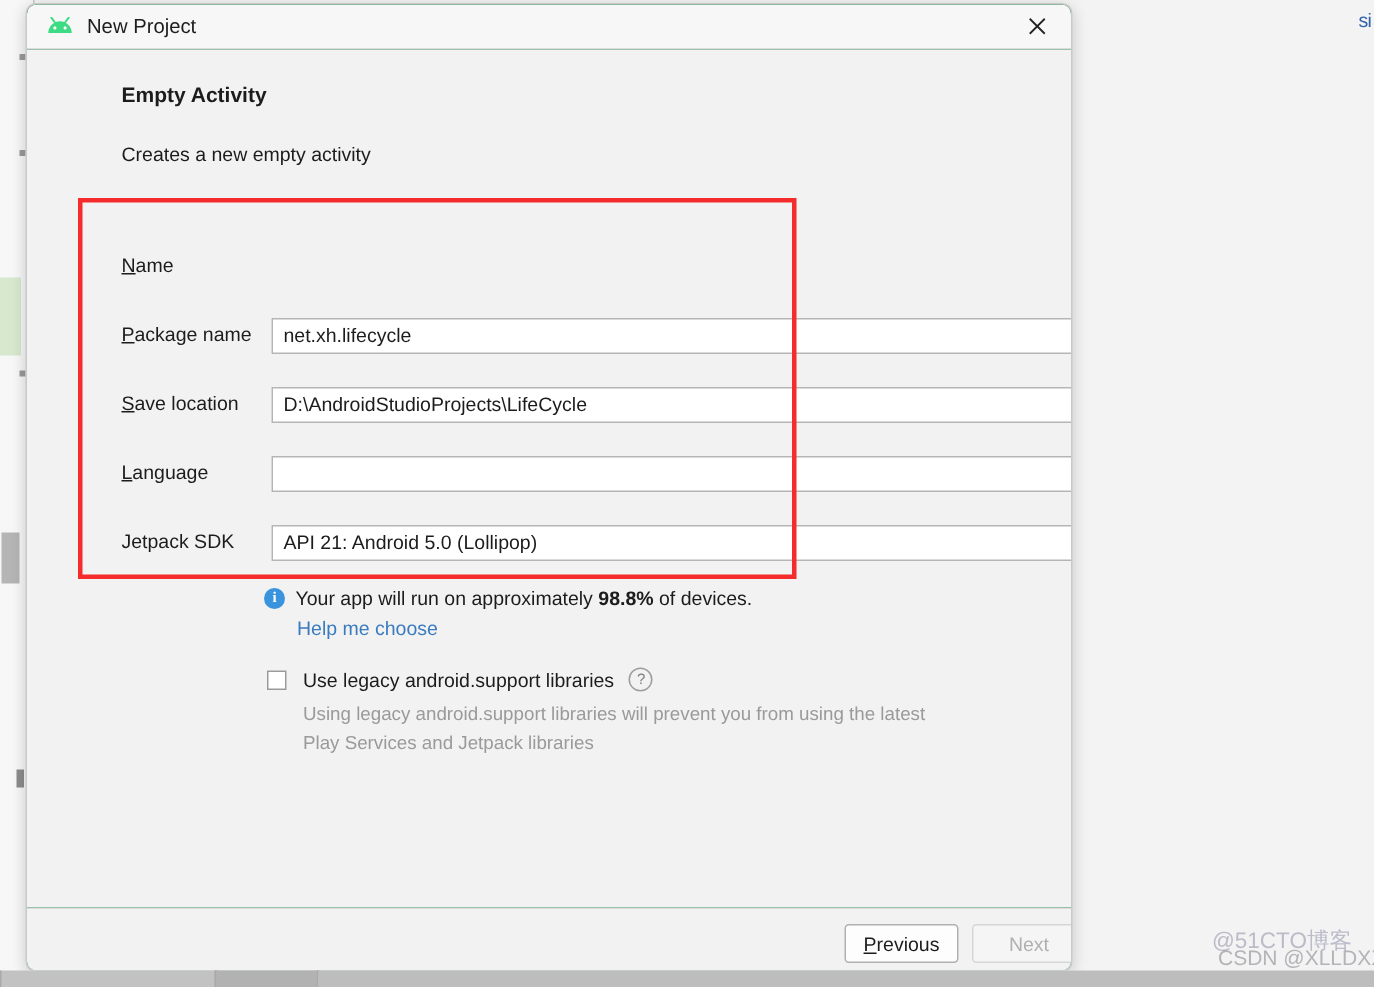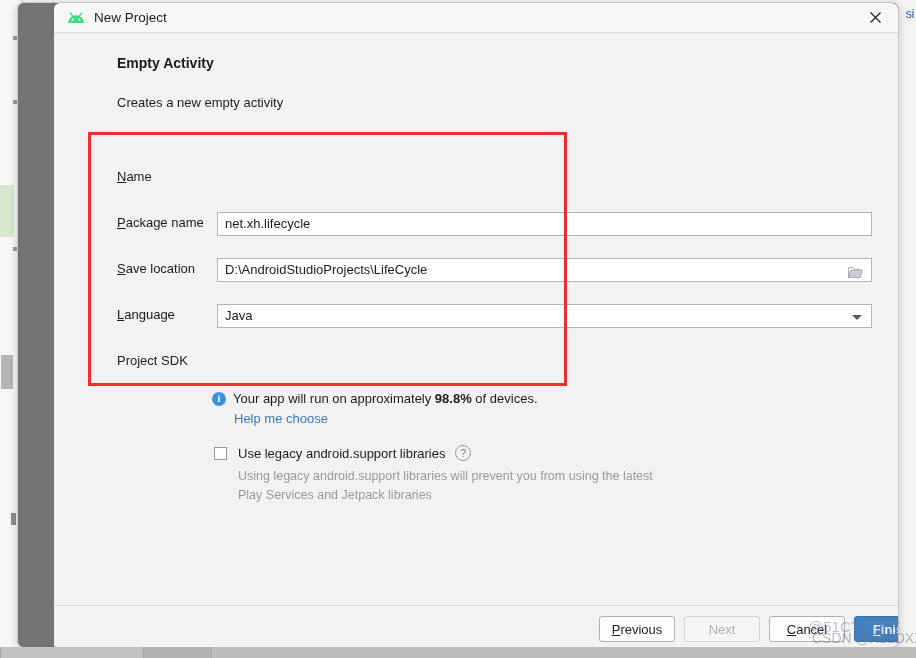--- a/index.html
+++ b/index.html
@@ -80,28 +80,27 @@
     border-right: 1px solid #a9a9a9;
   }
   #taskbar .seg.s1 { left: 0px;   width: 143px; background: #c2c2c2; }
   #taskbar .seg.s2 { left: 143px; width: 68px;  background: #b2b2b2; }
   #taskbar .seg.s3 { left: 211px; width: 705px; background: #bdbdbd; }
 
   
   #dialog {
     position: absolute;
     left: 17px; top: 2px;
-    width: 882px; height: 646px;
-    background: #737373;
+    width: 698px; height: 646px;
+    background: #15803d;
     border: 1px solid #c9c9c9;
     border-radius: 7px;
     box-shadow: 0 2px 10px rgba(0,0,0,0.18);
     box-sizing: border-box;
     overflow: hidden;
-    padding-left: 36px;
   }
   #titlebar {
     position: relative;
     height: 29px;
     background: #f7f7f7;
     border-bottom: 1px solid #dcdcdc;
     border-radius: 6px 6px 0 0;
     display: flex;
     align-items: center;
     padding-left: 13px;
@@ -418,30 +417,34 @@
           <span>D:\AndroidStudioProjects\LifeCycle</span>
           <span class="browse-icon">
             <svg width="15" height="13" viewBox="0 0 15 13">
               <path d="M0.5 11.5 L2.6 4.2 L14.4 4.2 L12.3 11.5 Z" fill="#c9ced3" stroke="#9aa1a8" stroke-width="0.8"></path>
               <path d="M0.5 11.5 L0.5 1.6 L5 1.6 L6.2 3.2 L11.2 3.2 L11.2 4.3" fill="none" stroke="#9aa1a8" stroke-width="0.9"></path>
             </svg>
           </span>
         </div>
       </div>
 
-      <div class="form-row" style="top:271px;">
+      <div class="form-row" style="top:271px;text-align:right;">
         <span class="form-label"><u>L</u>anguage</span>
         <div class="field">
           <span>Java</span>
           <span class="combo-arrow"></span>
         </div>
       </div>
 
       <div class="form-row" style="top:317px;">
-        <span class="form-label">Project SDK</span>
+        <span class="form-label">Jetpack SDK</span>
+        <div class="field">
+          <span>API 21: Android 5.0 (Lollipop)</span>
+          <span class="combo-arrow"></span>
+        </div>
       </div>
 
     </div>
 
     <div id="annotation-box"></div>
 
     <div id="info-line">
       <span id="info-icon">i</span>
       <span id="info-text"><span>Your app will run on approximately </span><b>98.8%</b><span> of devices.</span></span>
     </div>

